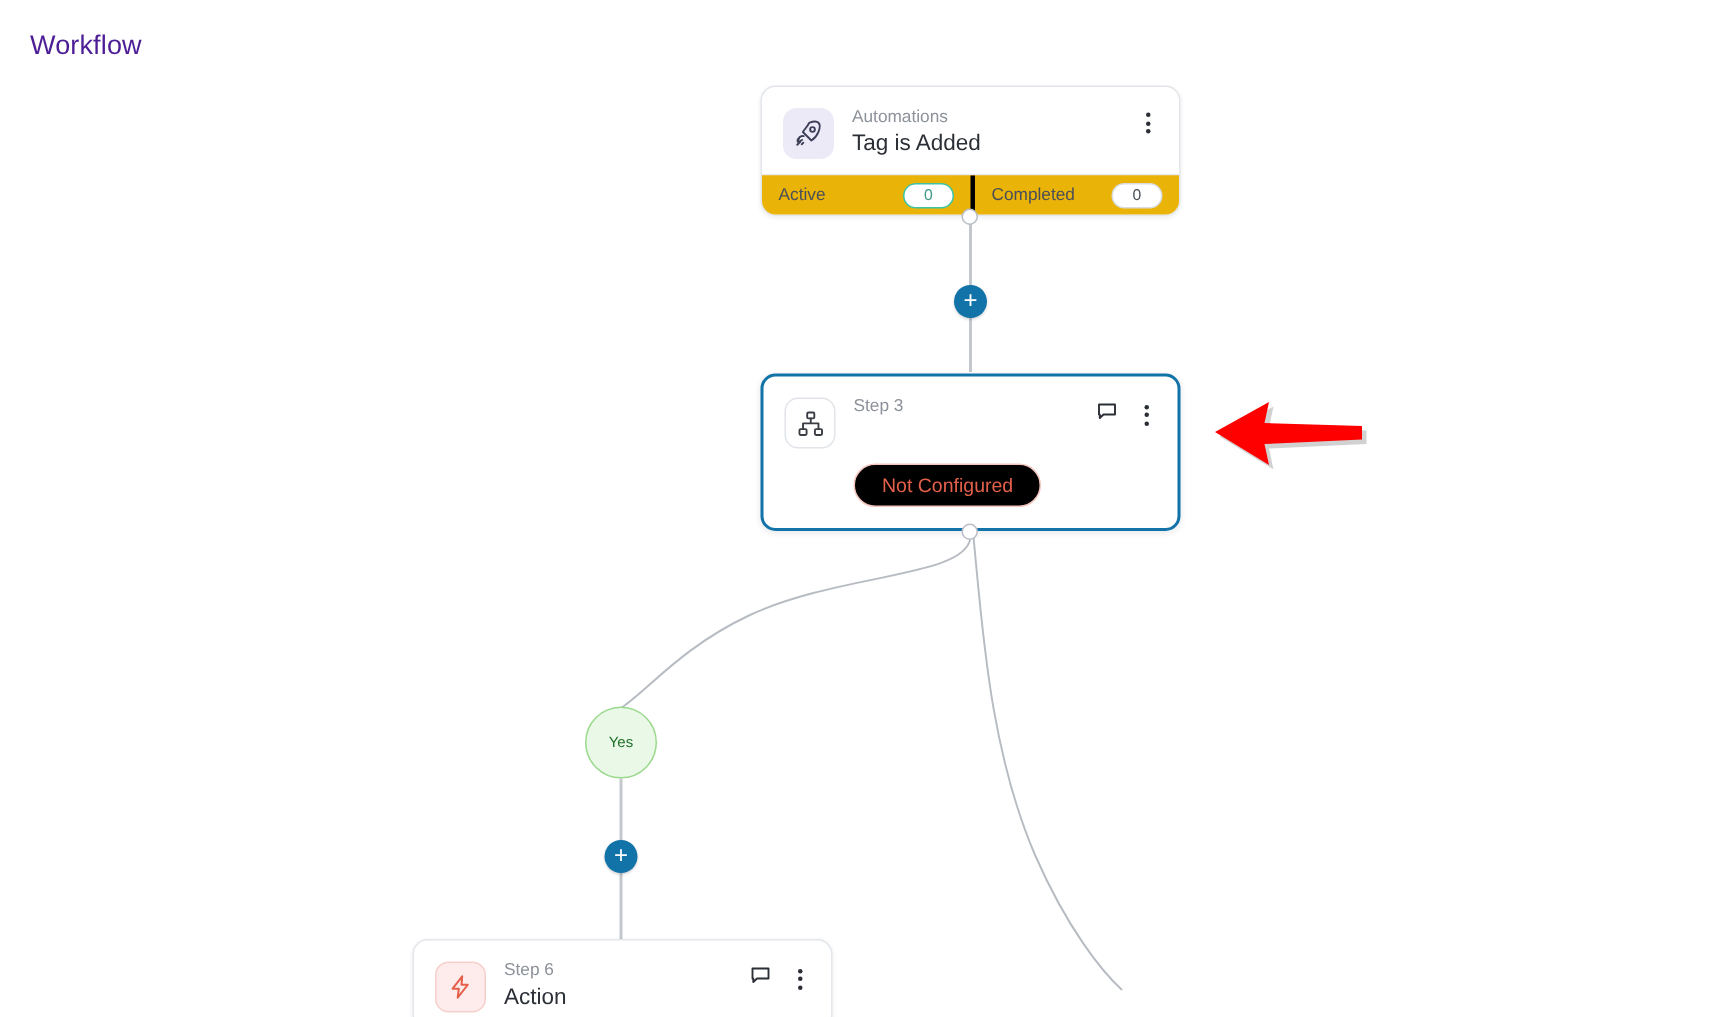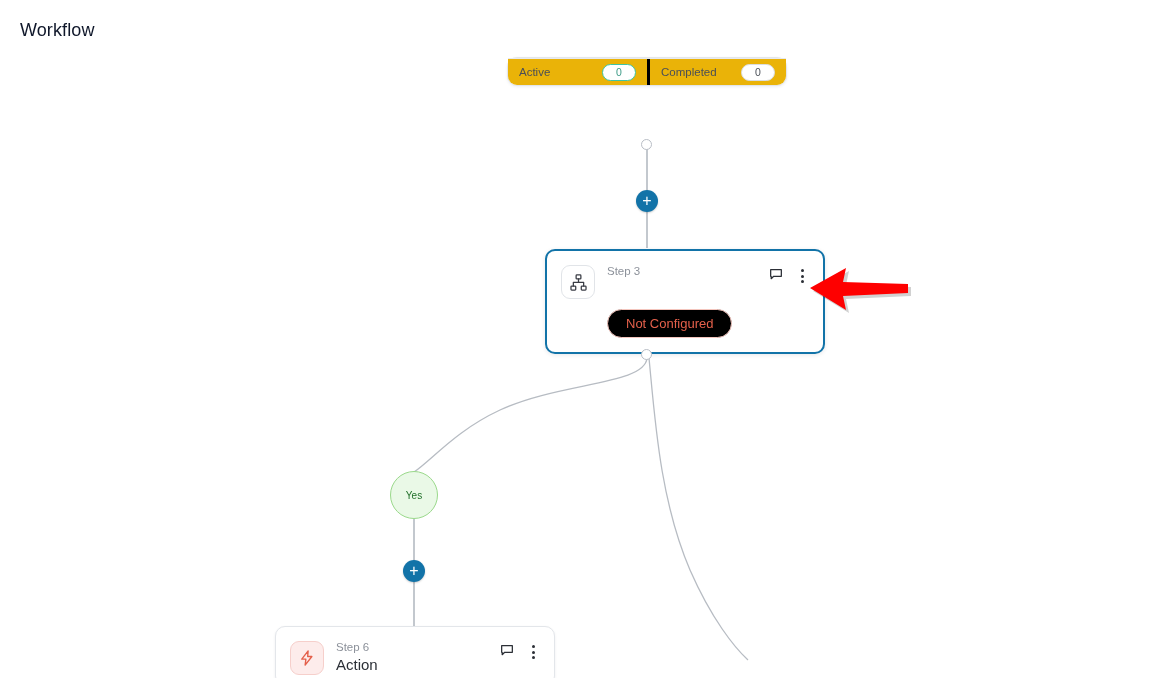--- a/index.html
+++ b/index.html
@@ -19,21 +19,21 @@
     background: #ffffff;
   }
 
   
   .page-title {
     position: absolute;
     left: 20px;
     top: 20px;
     font-size: 18px;
     font-weight: 400;
-    color: #0f172a;
+    color: #4c1d95;
     letter-spacing: .1px;
   }
 
   
   #canvas-svg {
     position: absolute;
     left: 0; top: 0;
     width: 1157px;
     height: 678px;
     pointer-events: none;
@@ -233,38 +233,59 @@
     <path d="M647,145 L647,248" stroke="#c3c8ce" stroke-width="2" fill="none"></path>
 
     <path d="M647,358 C645,385 560,382 500,410 C455,431 432,460 414,472" stroke="#b7bcc3" stroke-width="1.3" fill="none"></path>
 
     <path d="M649,358 C655,420 660,500 690,570 C712,620 735,648 748,660" stroke="#b7bcc3" stroke-width="1.3" fill="none"></path>
 
     <path d="M414,519 L414,628" stroke="#c3c8ce" stroke-width="2" fill="none"></path>
   </svg>
 
   <div class="node" style="left:507px; top:57px; width:280px;">
+    <div class="node-body">
+      <div class="node-icon icon-lavender">
+        <svg width="20" height="20" viewBox="0 0 24 24" fill="none" stroke="#3d3f58" stroke-width="1.5" stroke-linecap="round" stroke-linejoin="round">
+          <path d="M12.5 3.5c3.2-1.3 6.4-1.2 7.5-.1 1.1 1.1 1.2 4.3-.1 7.5-1.1 2.7-3.2 5.2-5.6 6.7l-3.4-3.4-3.4-3.4C9 8.4 11.4 6.1 12.5 3.5z"></path>
+          <circle cx="15.2" cy="8.8" r="1.9"></circle>
+          <path d="M8.2 14.1c-1.1-.3-2.6.1-3.4.9-.9.9-1.3 2.4-1.5 3.6 1.2-.2 2.7-.6 3.6-1.5"></path>
+          <path d="M3 21l2.4-2.4M3.2 17.2l1.3-1.3M6.6 20.6l1.3-1.3"></path>
+        </svg>
+      </div>
+      <div class="node-text">
+        <div class="node-sub">Automations</div>
+        <div class="node-title">Tag is Added</div>
+      </div>
+      <div class="node-actions">
+        <div class="kebab">
+          <i></i>
+            <i></i>
+            <i></i>
+        </div>
+      </div>
+    </div>
     <div class="stats-row">
       <div class="stat">
         <span class="stat-label">Active</span>
         <span class="pill teal">0</span>
       </div>
       <div class="stat">
         <span class="stat-label">Completed</span>
         <span class="pill">0</span>
       </div>
     </div>
   </div>
   <div class="handle" style="left:641px; top:139px;"></div>
 
   <div class="plus-btn" style="left:636px; top:190px;">
     <span>+</span>
   </div>
 
-  <div class="node selected" style="left:507px; top:249px; width:280px;margin-left:38px;">
+  <div class="node selected" style="left:507px; top:249px; width:280px;">
     <div class="node-body">
       <div class="node-icon icon-outline">
         <svg width="19" height="19" viewBox="0 0 24 24" fill="none" stroke="#3a3d45" stroke-width="1.6" stroke-linecap="round" stroke-linejoin="round">
           <rect x="9" y="2.5" width="6" height="5" rx="1"></rect>
           <rect x="2.5" y="16.5" width="6" height="5" rx="1"></rect>
           <rect x="15.5" y="16.5" width="6" height="5" rx="1"></rect>
           <path d="M12 7.5v4.2M5.5 16.5v-4.8h13v4.8"></path>
         </svg>
       </div>
       <div class="node-text">

